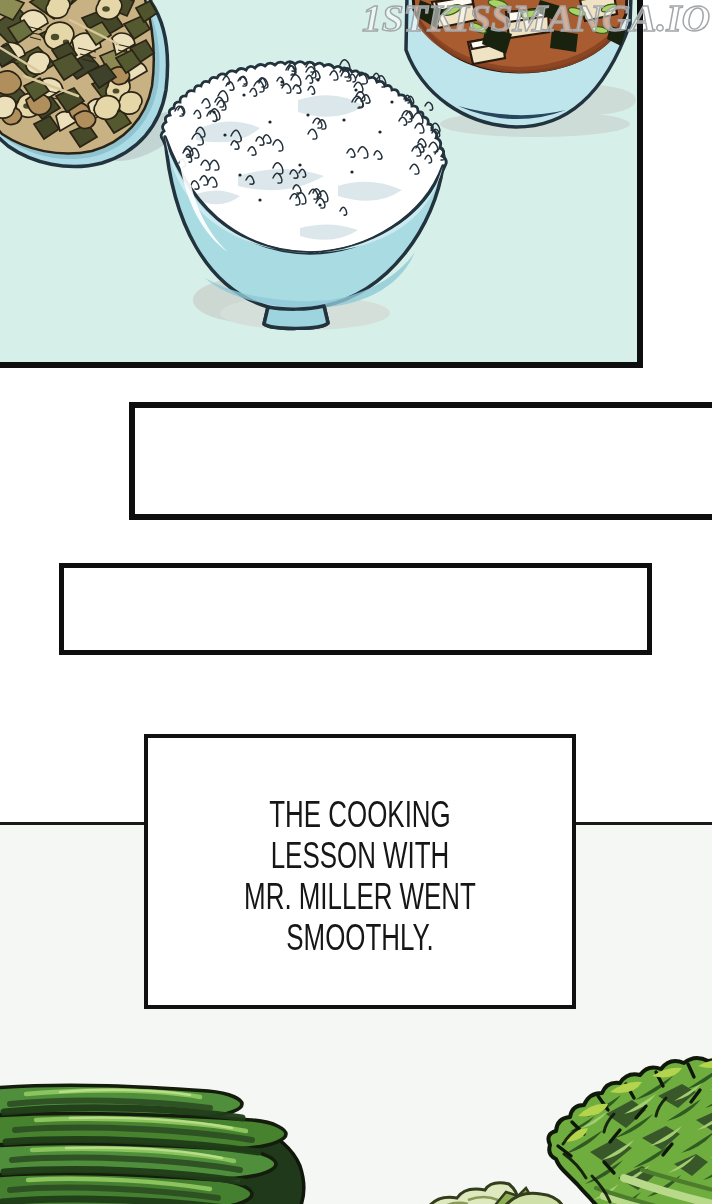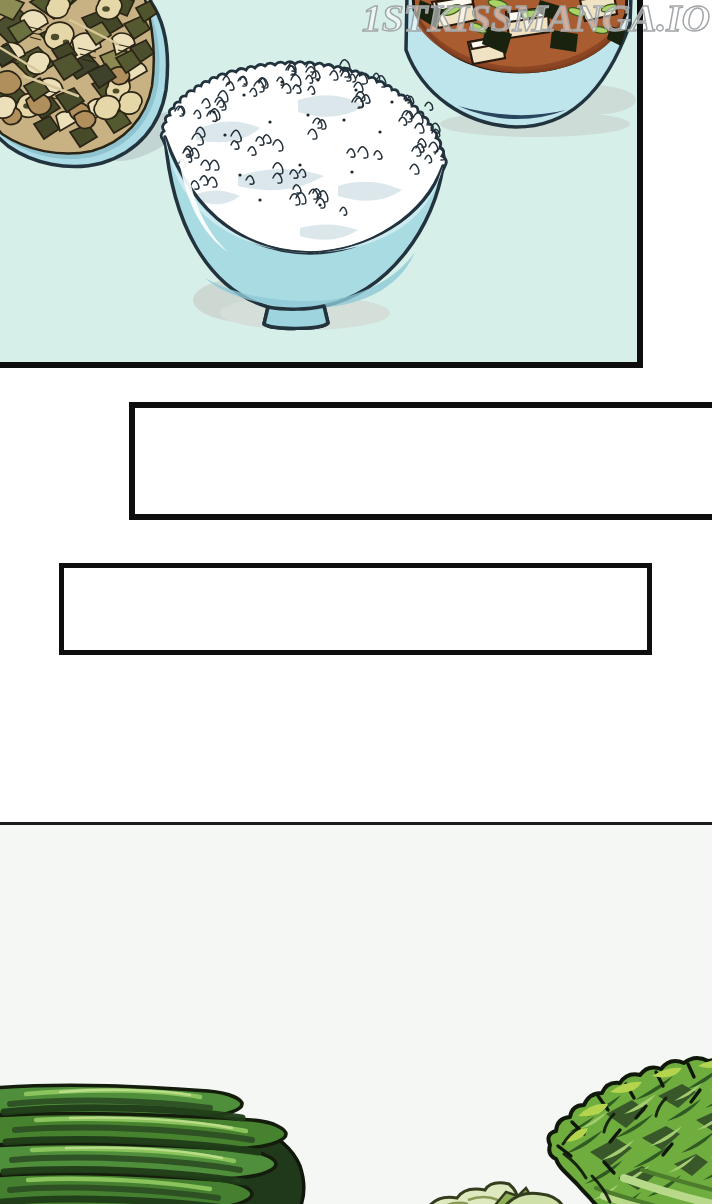--- a/index.html
+++ b/index.html
@@ -293,20 +293,23 @@
     </svg>
   </div>
 
   <svg class="abs" style="left:354px;top:0" width="366" height="48" viewBox="0 0 366 48">
     <text x="8" y="31" font-family="Liberation Serif, serif" font-size="37" font-style="italic" font-weight="bold" textLength="348" lengthAdjust="spacingAndGlyphs" fill="rgba(255,255,255,0.5)" stroke="#a2a6a8" stroke-width="1.4">1STKISSMANGA.IO</text>
   </svg>
 
   <div class="abs" id="rect2"></div>
   <div class="abs" id="rect3"></div>
   <div class="abs" id="graypanel"></div>
+  <div class="abs" id="box4">
+      <div class="txt">THE COOKING<br>LESSON WITH<br>MR. MILLER WENT<br>SMOOTHLY.</div>
+    </div>
 
   <svg class="abs" style="left:0;top:1040px" width="720" height="164" viewBox="0 0 720 164">
 <g id="cukes">
 <path d="M238,80 C270,90 292,106 300,126 C306,144 304,158 300,168 L230,168 C250,134 248,104 238,80 Z" fill="#20391a" stroke="#0f160a" stroke-width="3.5"></path>
 <path d="M-8,48 C72,42 148,47.0 208,51.0 C232,53.0 242,60 242,64 C242,69 230,75.0 204,77.0 C138,81.0 62,80 -8,74 Z" fill="#4f8f3c" stroke="#141d0c" stroke-width="3.6"></path>
 <path d="M-8,76 C72,70 192,76.0 252,80.0 C276,82.0 286,90 286,94 C286,99 274,106.0 248,108.0 C182,112.0 62,110 -8,104 Z" fill="#47822f" stroke="#141d0c" stroke-width="3.6"></path>
 <path d="M-8,106 C72,100 182,106.0 242,110.0 C266,112.0 276,120 276,124 C276,129 264,136.0 238,138.0 C172,142.0 62,140 -8,134 Z" fill="#4f8f3c" stroke="#141d0c" stroke-width="3.6"></path>
 <path d="M-8,136 C72,130 158,136.0 218,140.0 C242,142.0 252,150 252,154 C252,159 240,166.0 214,168.0 C148,172.0 62,170 -8,164 Z" fill="#458030" stroke="#141d0c" stroke-width="3.6"></path>
 <g stroke="#203c18" stroke-width="7" fill="none" stroke-linecap="round" opacity="0.95">
 <path d="M4,72 C80,64 180,68 242,78"></path>

